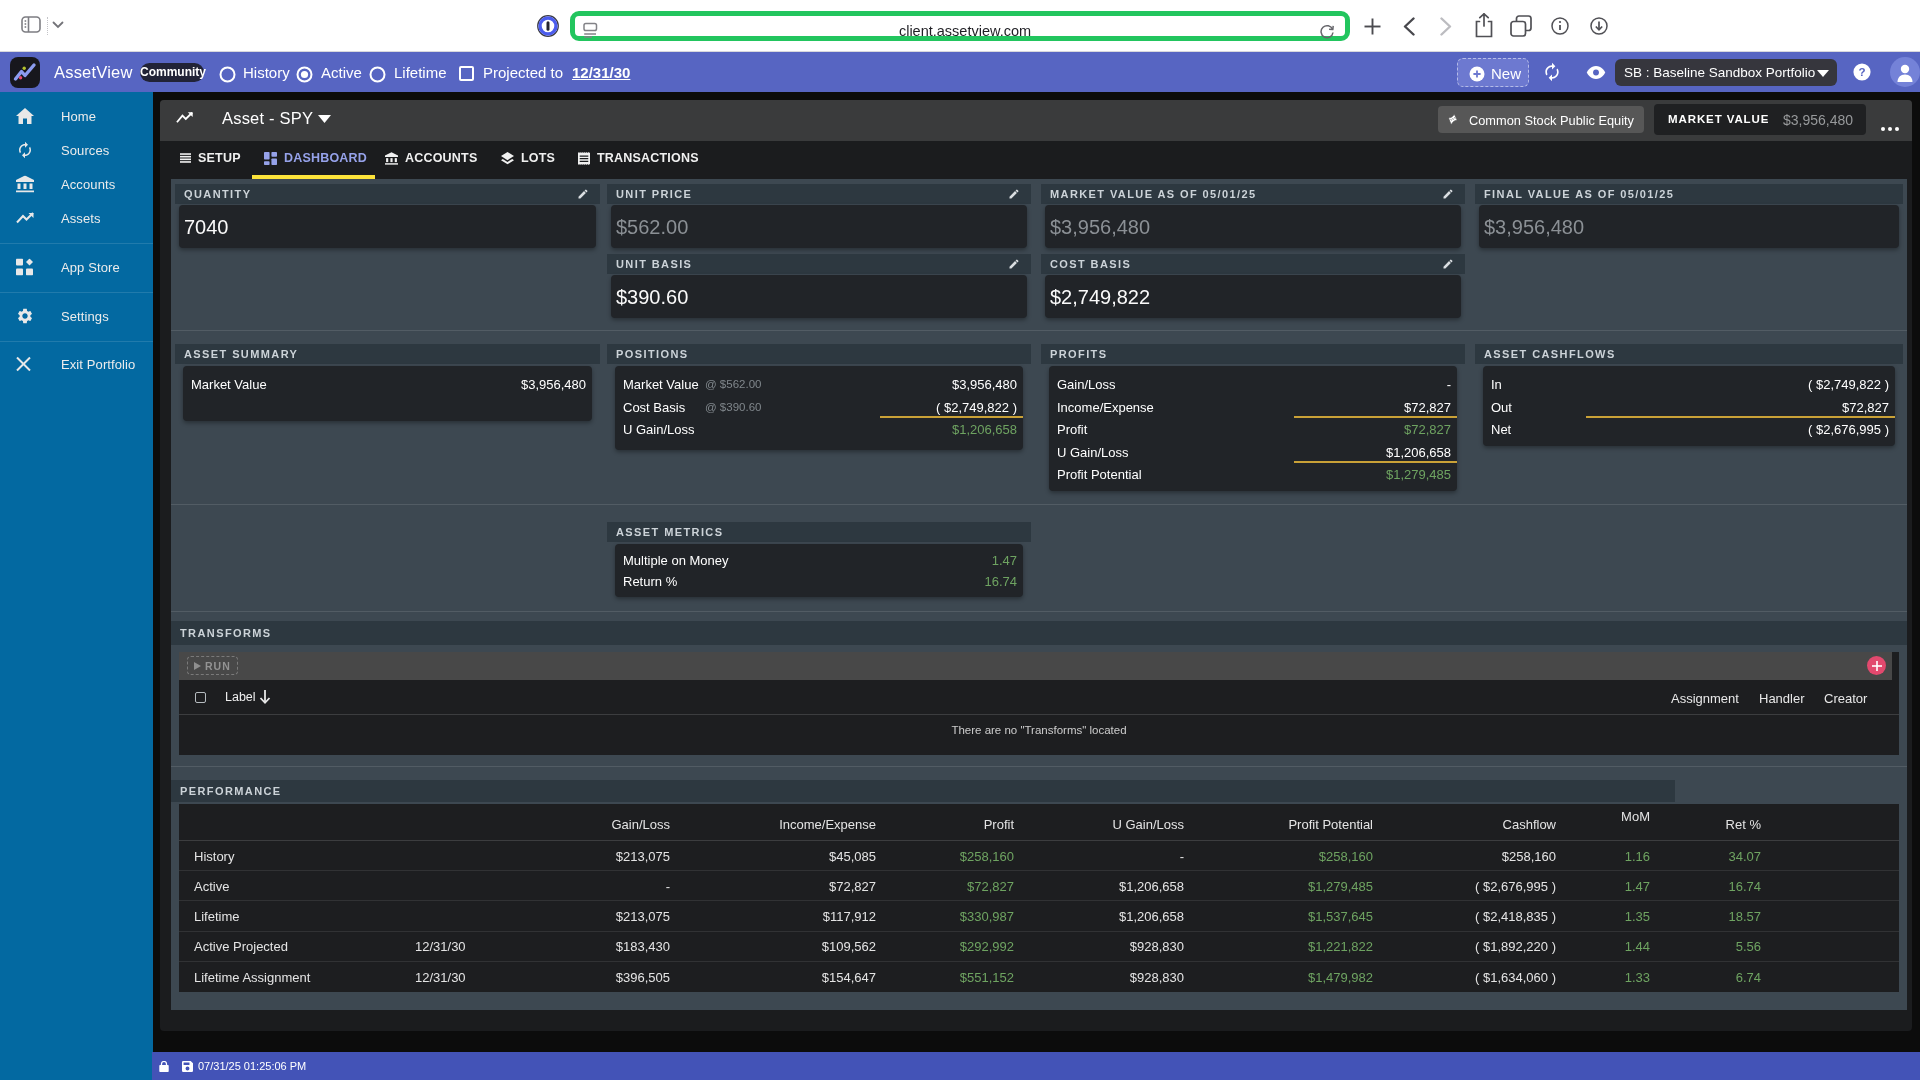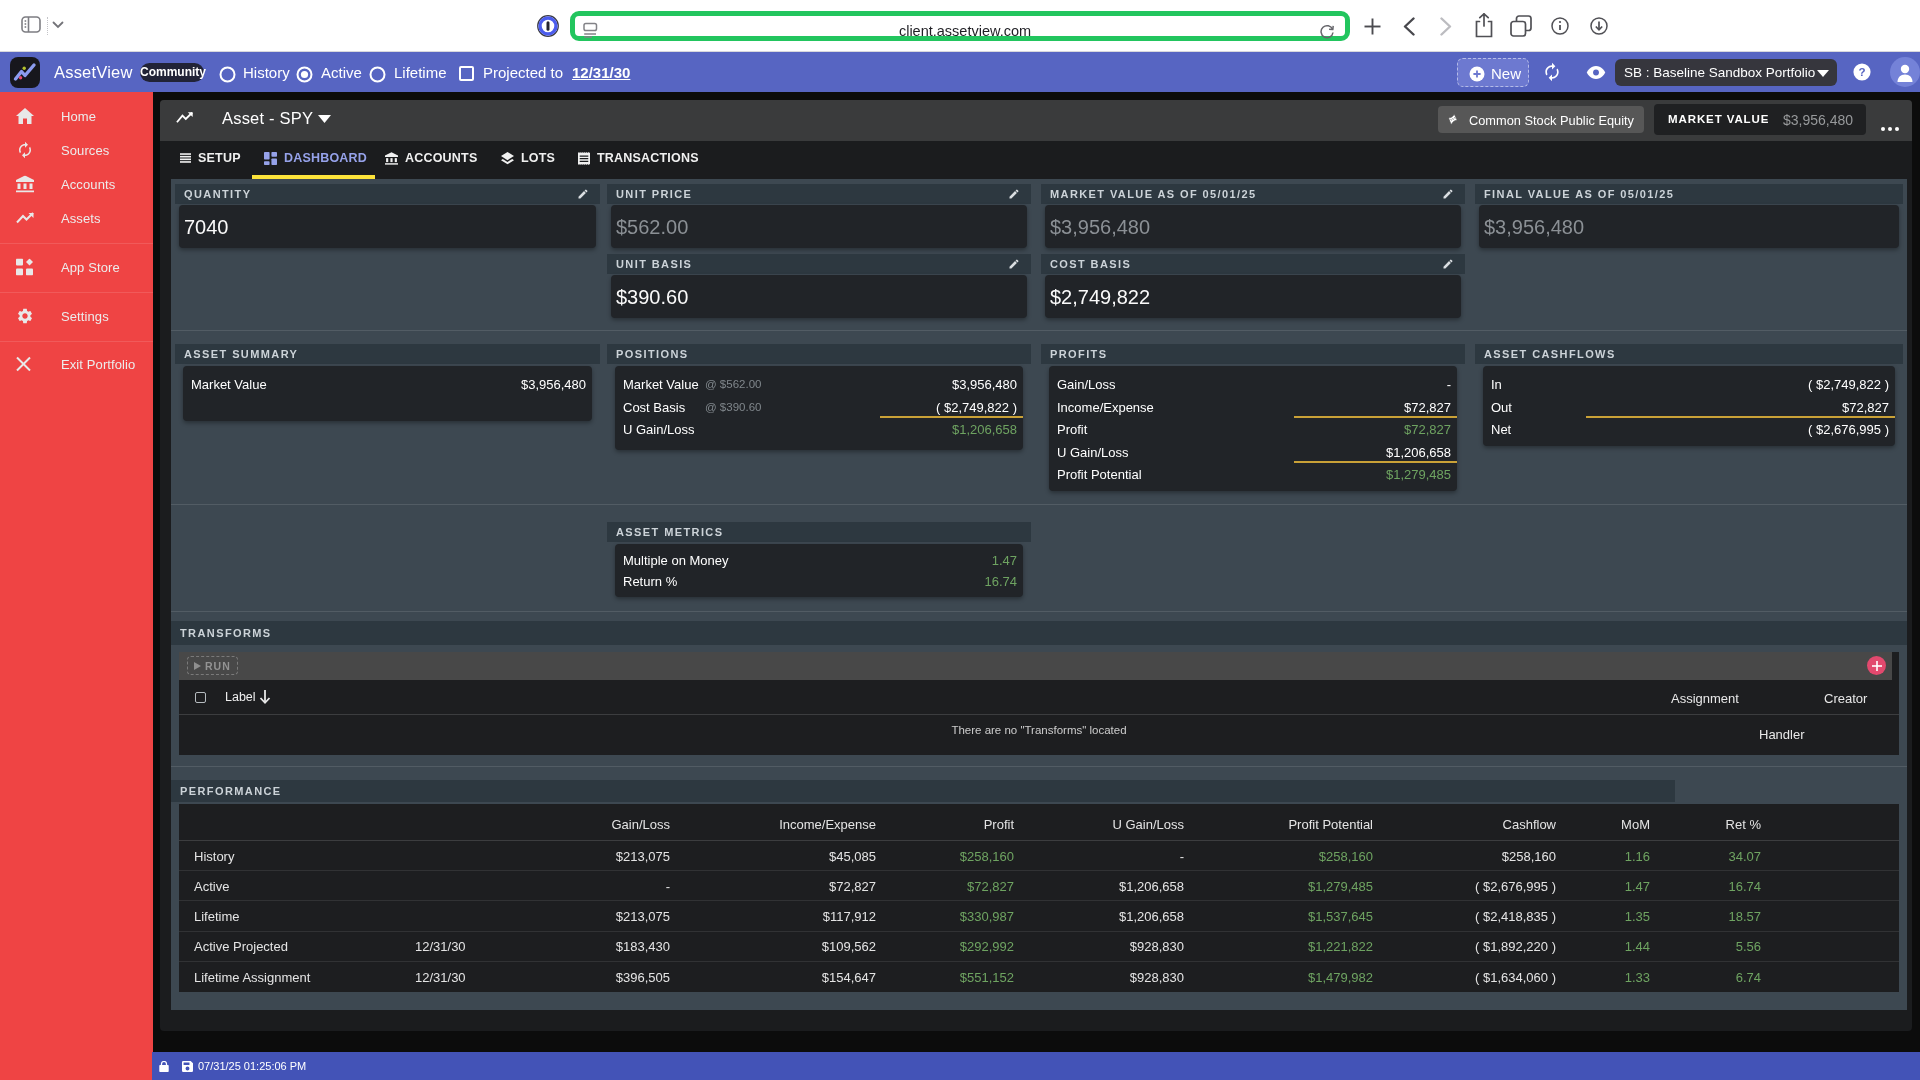--- a/index.html
+++ b/index.html
@@ -11,21 +11,21 @@
 #browser { position:absolute; left:0; top:0; width:1920px; height:52px; background:#ffffff; border-bottom:1px solid #d8d8dc; }
 #urlfield { position:absolute; left:570px; top:11px; width:780px; height:30px; background:#fff; border:5px solid #22c55e; border-radius:9px; }
 .bicon { position:absolute; }
 
 
 #appbar { position:absolute; left:0; top:52px; width:1920px; height:40px; background:#5765c2;padding-left:36px; }
 #applogo { position:absolute; left:10px; top:5px; width:30px; height:31px; background:#17171d; border-radius:8px; }
 .abartxt { position:absolute; color:#fff; font-size:15px; }
 
 
-#sidebar { position:absolute; left:0; top:92px; width:157px; height:988px; background:#ef4444; }
+#sidebar { position:absolute; left:0; top:92px; width:157px; height:988px; background:#0369a1; }
 .sitem { position:absolute; left:0; width:153px; height:34px; color:#ececec; font-size:13px; font-weight:700; }
 .sitem span { position:absolute; left:61px; top:50%; transform:translateY(-50%); font-weight:500; letter-spacing:.1px; }
 .sitem svg { position:absolute; left:16px; top:50%; transform:translateY(-50%); }
 .sdiv { position:absolute; left:0; width:153px; height:1px; background:rgba(255,255,255,.12); }
 
 
 #main { position:absolute; left:153px; top:92px; width:1767px; height:960px; background:#0c0c0c; }
 #card { position:absolute; left:7px; top:8px; width:1752px; height:931px; background:#1b1c1e; border-radius:4px; }
 #toolbar { position:absolute; left:0; top:0; width:1752px; height:41px; background:#3a3b3c; border-radius:4px 4px 0 0; }
 #tabs { position:absolute; left:0; top:41px; width:1752px; height:38px; }
@@ -462,40 +462,40 @@
       </div>
     </div>
     <div class="abs" style="left:0;top:28px;width:1720px;height:35px;border-bottom:1px solid rgba(255,255,255,.14);">
       <div class="abs" style="left:16px;top:12px;width:11px;height:11px;border:1.7px solid #b6bcc0;border-radius:2px;"></div>
       <span class="abs" style="left:46px;top:10px;font-size:12.5px;color:#f0f0f0;">Label</span>
       <svg class="abs" style="left:80px;top:9px" width="12" height="16" viewBox="0 0 12 16" fill="none" stroke="#e8e8e8" stroke-width="1.8">
               <line x1="6" y1="1" x2="6" y2="13"></line>
               <path d="M1.5 9 L6 13.8 L10.5 9"></path>
             </svg>
       <span class="abs" style="left:1492px;top:11px;font-size:13px;color:#e8e8e8;">Assignment</span>
-      <span class="abs" style="left:1580px;top:11px;font-size:13px;color:#e8e8e8;margin-top:36px;">Handler</span>
+      <span class="abs" style="left:1580px;top:11px;font-size:13px;color:#e8e8e8;">Handler</span>
       <span class="abs" style="left:1645px;top:11px;font-size:13px;color:#e8e8e8;">Creator</span>
     </div>
     <div class="abs" style="left:0;top:63px;width:1720px;height:40px;">
       <div style="position:absolute;left:0;top:9px;width:1720px;text-align:center;font-size:11.5px;color:#cdcdcd;">There are no "Transforms" located</div>
     </div>
   </div>
 
   <div class="pdiv" style="top:587px;"></div>
 
   <div class="shead" style="left:0;top:601px;width:1504px;height:22px;line-height:22px;">PERFORMANCE</div>
   <div class="abs" style="left:8px;top:625px;width:1720px;height:188px;background:#1d1e20;font-size:13px;color:#e4e4e4;">
     <div class="abs perfhead" style="left:0;top:0;width:1720px;height:37px;border-bottom:1px solid rgba(255,255,255,.14);">
       <span class="abs" style="right:1229px;top:13px;">Gain/Loss</span>
       <span class="abs" style="right:1023px;top:13px;">Income/Expense</span>
       <span class="abs" style="right:885px;top:13px;">Profit</span>
       <span class="abs" style="right:715px;top:13px;">U Gain/Loss</span>
       <span class="abs" style="right:526px;top:13px;">Profit Potential</span>
       <span class="abs" style="right:343px;top:13px;">Cashflow</span>
-      <span class="abs" style="right:249px;top:13px;text-align:center;">MoM</span>
+      <span class="abs" style="right:249px;top:5px;text-align:center;">MoM</span>
       <span class="abs" style="right:138px;top:13px;">Ret %</span>
     </div>
     <div class="prow" style="top:37px;">
       <span class="abs" style="left:15px;">History</span>
       <span class="abs" style="right:1229px;">$213,075</span>
       <span class="abs" style="right:1023px;">$45,085</span>
       <span class="abs green" style="right:885px;">$258,160</span>
       <span class="abs" style="right:715px;">-</span>
       <span class="abs green" style="right:526px;">$258,160</span>
       <span class="abs" style="right:343px;">$258,160</span>

